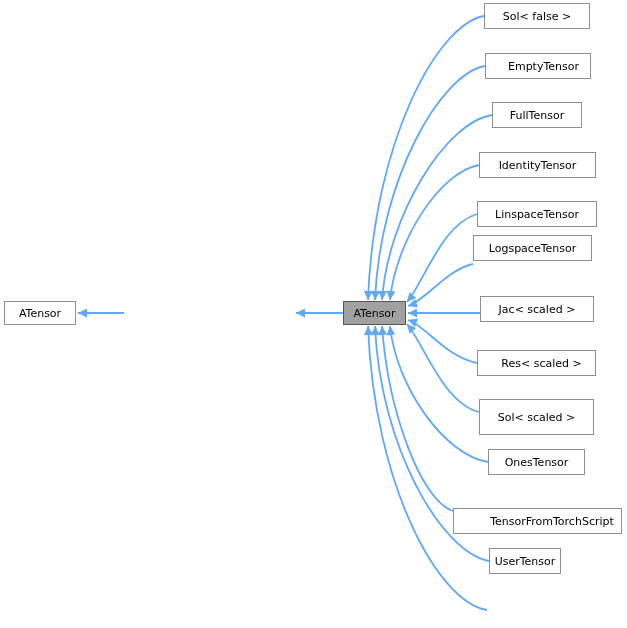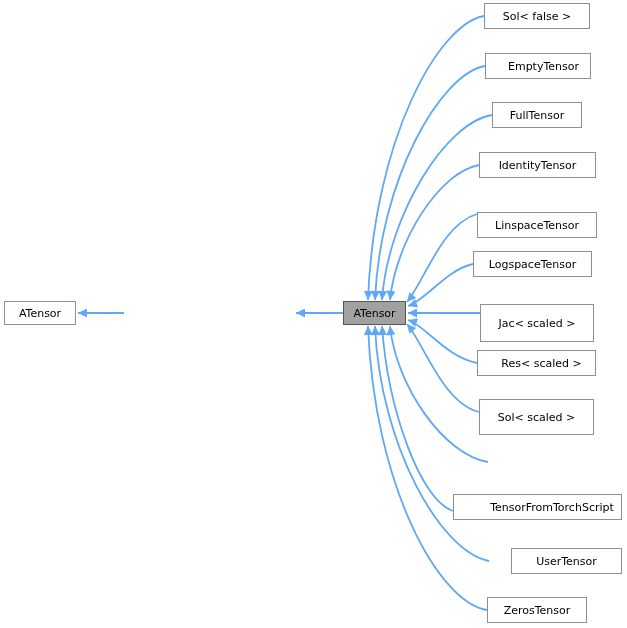--- a/index.html
+++ b/index.html
@@ -95,38 +95,38 @@
   </div>
   <div class="node" style="left:485px;top:53px;width:106px;height:26px;padding-left:11px;">
     <span>EmptyTensor</span>
   </div>
   <div class="node" style="left:492px;top:102px;width:90px;height:26px;">
     <span>FullTensor</span>
   </div>
   <div class="node" style="left:479px;top:152px;width:117px;height:26px;">
     <span>IdentityTensor</span>
   </div>
-  <div class="node" style="left:477px;top:212px;width:120px;height:26px;">
+  <div class="node" style="left:477px;top:201px;width:120px;height:26px;">
     <span>LinspaceTensor</span>
   </div>
-  <div class="node" style="left:473px;top:251px;width:119px;height:26px;">
+  <div class="node" style="left:473px;top:235px;width:119px;height:26px;">
     <span>LogspaceTensor</span>
   </div>
-  <div class="node" style="left:480px;top:304px;width:114px;height:38px;">
+  <div class="node" style="left:480px;top:296px;width:114px;height:26px;">
     <span>Jac&lt; scaled &gt;</span>
   </div>
   <div class="node" style="left:477px;top:350px;width:119px;height:26px;padding-left:10px;">
     <span>Res&lt; scaled &gt;</span>
   </div>
   <div class="node" style="left:479px;top:399px;width:115px;height:36px;">
     <span>Sol&lt; scaled &gt;</span>
   </div>
-  <div class="node" style="left:453px;top:494px;width:169px;height:26px;padding-left:29px;">
+  <div class="node" style="left:488px;top:449px;width:97px;height:26px;">
+    <span>OnesTensor</span>
+  </div>
+  <div class="node" style="left:453px;top:508px;width:169px;height:26px;padding-left:29px;">
     <span>TensorFromTorchScript</span>
   </div>
-  <div class="node" style="left:489px;top:548px;width:111px;height:26px;margin-left:22px;">
+  <div class="node" style="left:489px;top:548px;width:72px;height:26px;">
     <span>UserTensor</span>
-  </div>
-  <div class="node" style="left:487px;top:597px;width:100px;height:26px;">
-    <span>ZerosTensor</span>
   </div>
 
 </div>
 
 </body></html>

